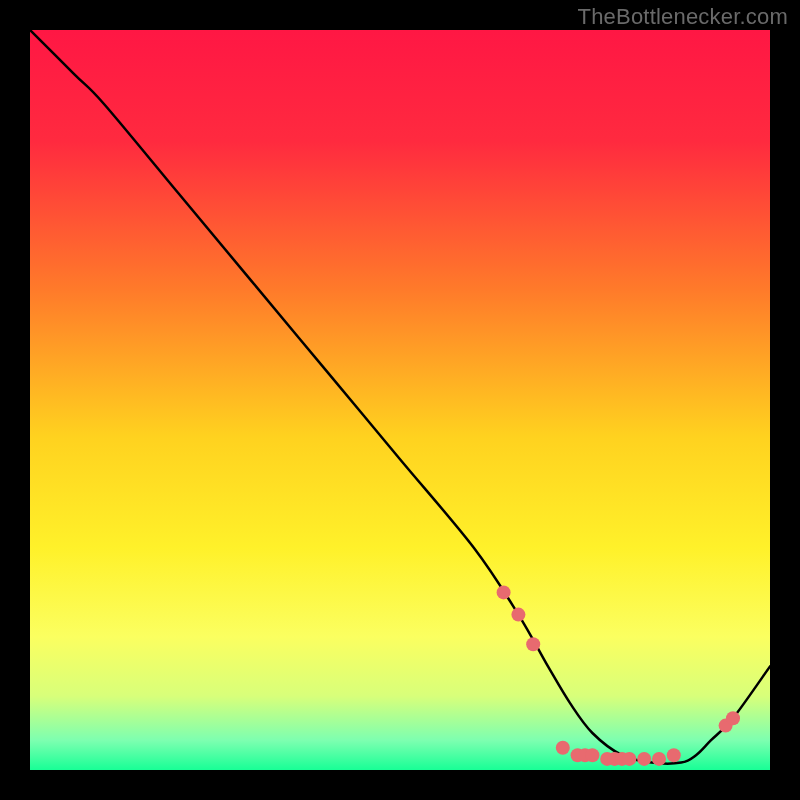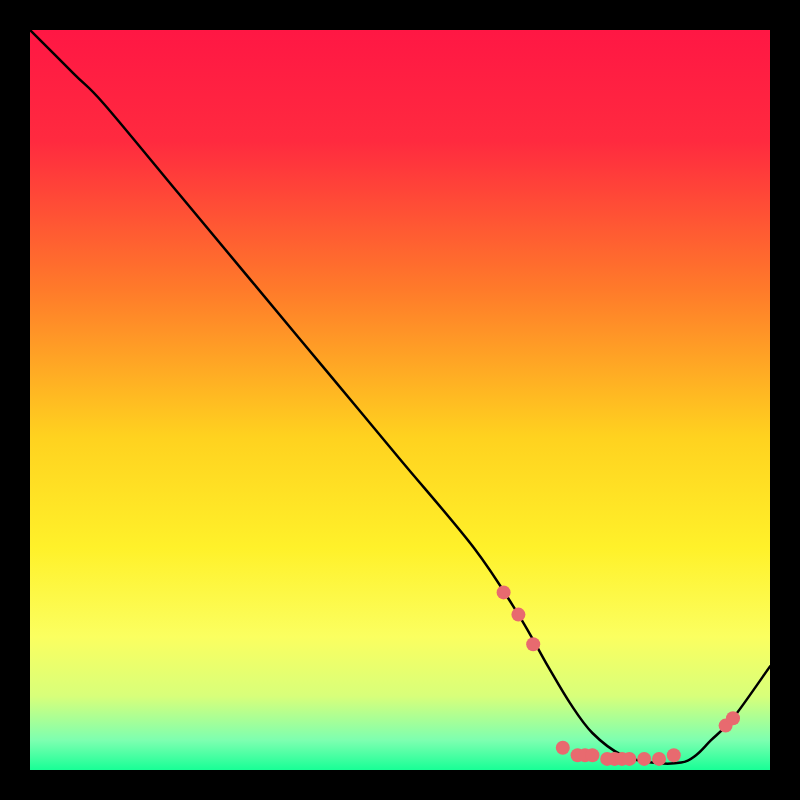--- a/index.html
+++ b/index.html
@@ -26,20 +26,21 @@
     top: 30px;
     width: 740px;
     height: 740px;
   }
   svg { display: block; }
 </style>
 </head>
 <body>
 
 <div class="frame">
+  <div class="watermark">TheBottlenecker.com</div>
 
   <div class="plot">
     <svg id="chart-svg" width="740" height="740" viewBox="0 0 740 740">
       <defs>
         <linearGradient id="bg-grad" x1="0" y1="0" x2="0" y2="1">
             <stop offset="0%" stop-color="#ff1744"></stop>
             <stop offset="15%" stop-color="#ff2a3f"></stop>
             <stop offset="35%" stop-color="#ff7a2a"></stop>
             <stop offset="55.00000000000001%" stop-color="#ffd21f"></stop>
             <stop offset="70%" stop-color="#fff12a"></stop>

